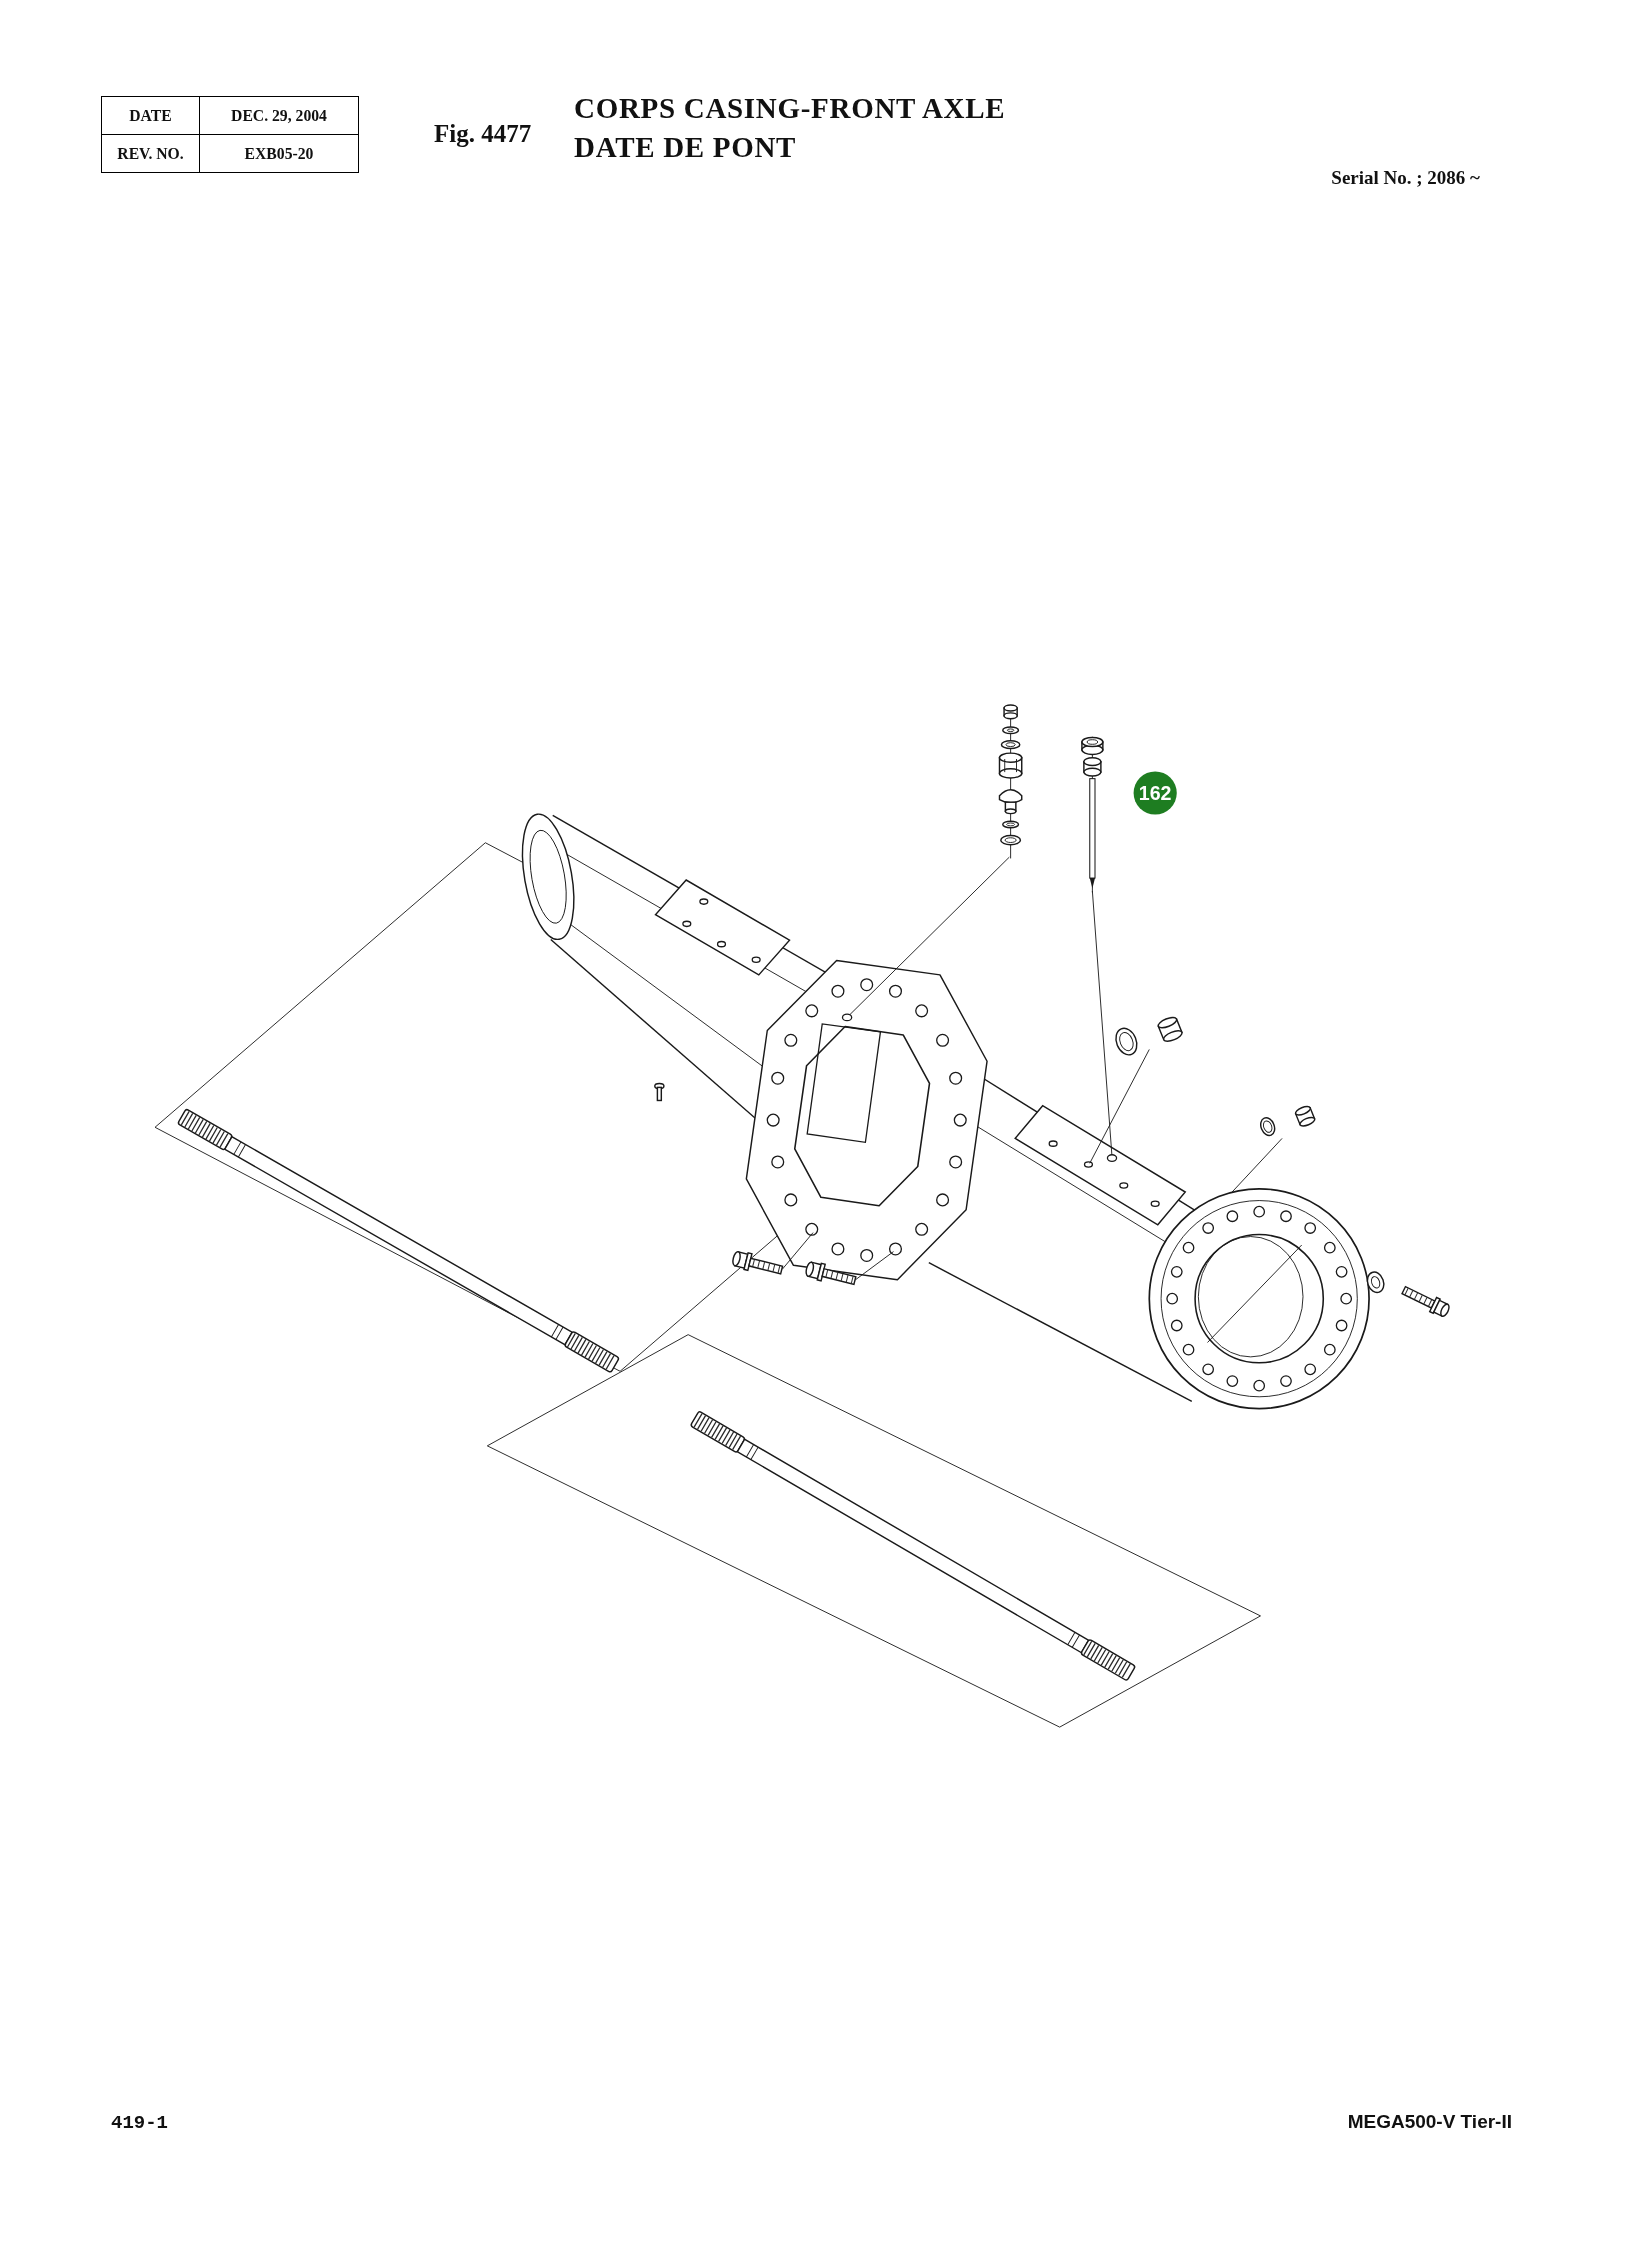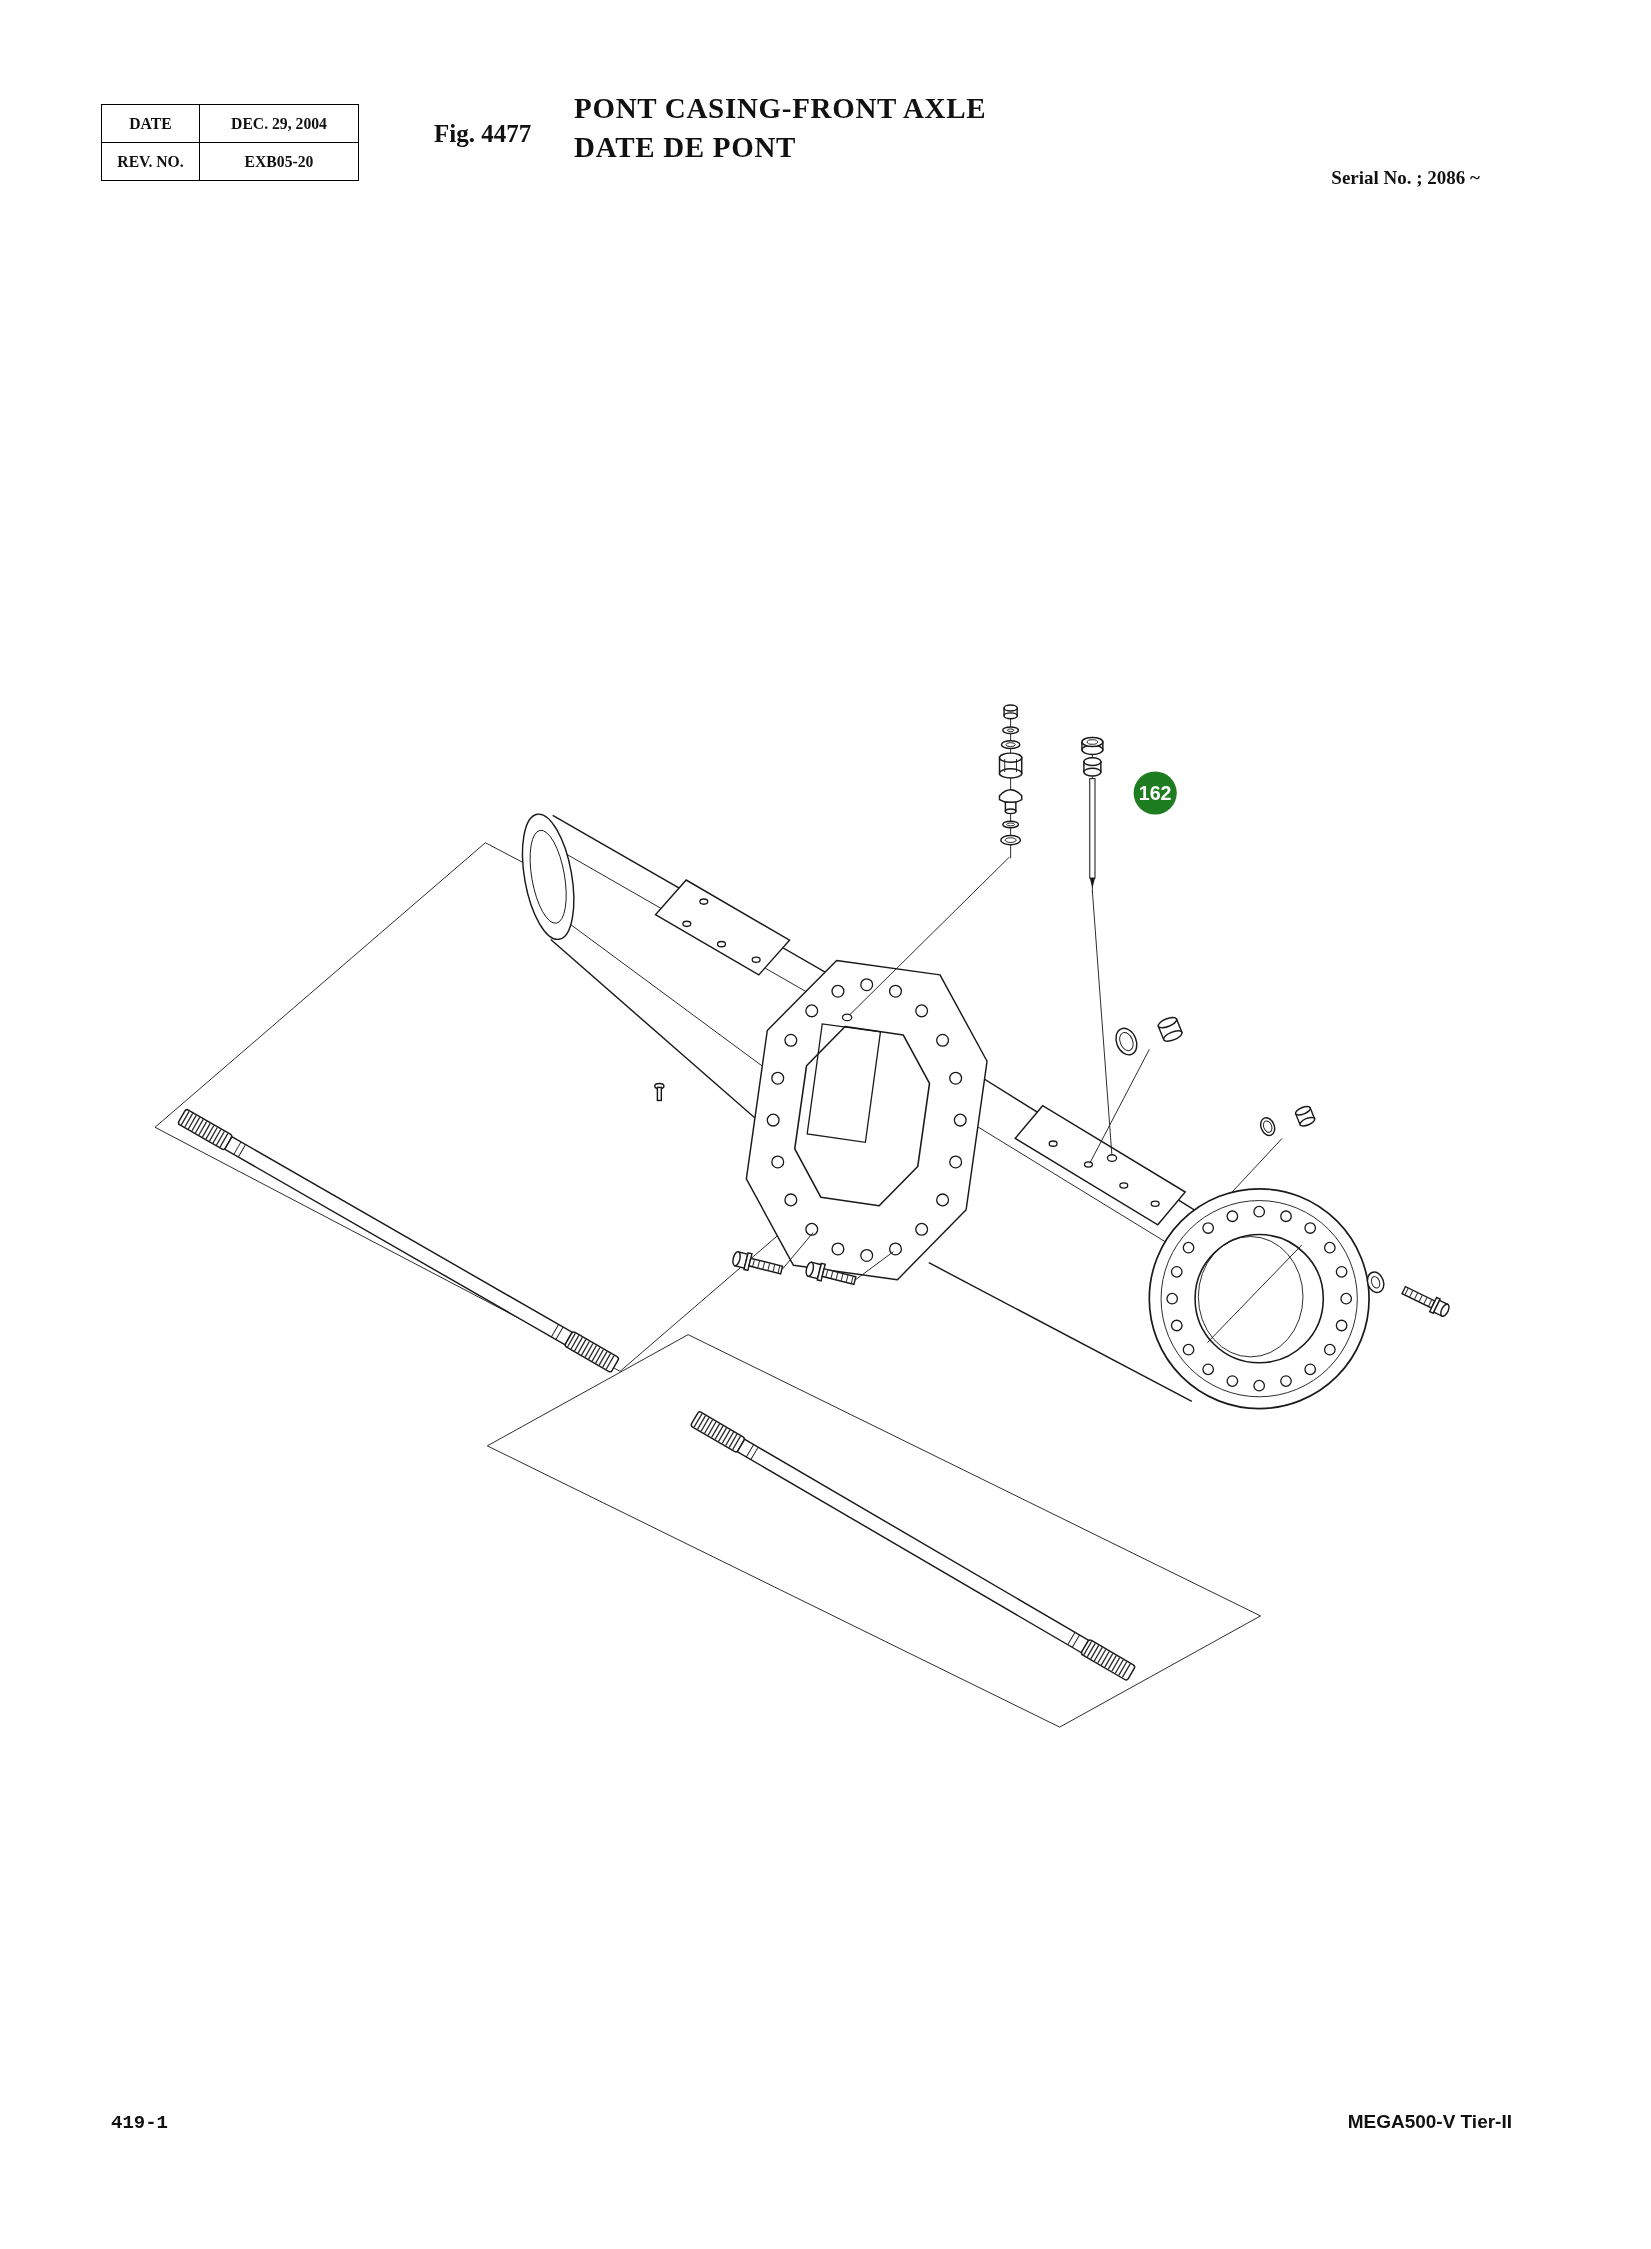--- a/index.html
+++ b/index.html
@@ -24,35 +24,35 @@
   svg .wfill{ fill:#ffffff; stroke:#1a1a1a; stroke-width:2.2; }
   svg .hole { fill:#ffffff; stroke:#1a1a1a; stroke-width:2; }
   svg .frame{ fill:none; stroke:#2a2a2a; stroke-width:1.5; }
   svg .callout-text {
     font-family:"Liberation Sans", sans-serif; font-size:30px; font-weight:bold;
   }
 </style>
 </head>
 <body>
 
-<table class="abs revtable" style="left:101px; top:104px;">
+<table class="abs revtable" style="left:101px; top:96px;">
   <tbody>
       <tr>
     <td class="c1">DATE</td>
     <td class="c2">DEC. 29, 2004</td>
   </tr>
   <tr>
     <td class="c1">REV. NO.</td>
     <td class="c2">EXB05-20</td>
   </tr>
 </tbody>
   </table>
 
 <div class="abs figlabel" style="left:434px; top:120px;">Fig. 4477</div>
-<div class="abs titleline" style="left:574px; top:92px;">PONT CASING-FRONT AXLE</div>
+<div class="abs titleline" style="left:574px; top:92px;">CORPS CASING-FRONT AXLE</div>
 <div class="abs titleline" style="left:574px; top:131px;">DATE DE PONT</div>
 <div class="abs serial" style="right:171px; top:167px;">Serial No. ; 2086 ~</div>
 
 <div class="abs" style="left:0; top:0;">
 <svg width="1651" height="2250" viewBox="0 0 2524 3439">
 
   <polygon class="frame" points="742,1288 237,1723 948,2096 1453,1661"></polygon>
   <polygon class="frame" points="1052,2040 745,2210 1620,2640 1927,2470"></polygon>
 
   <g>

